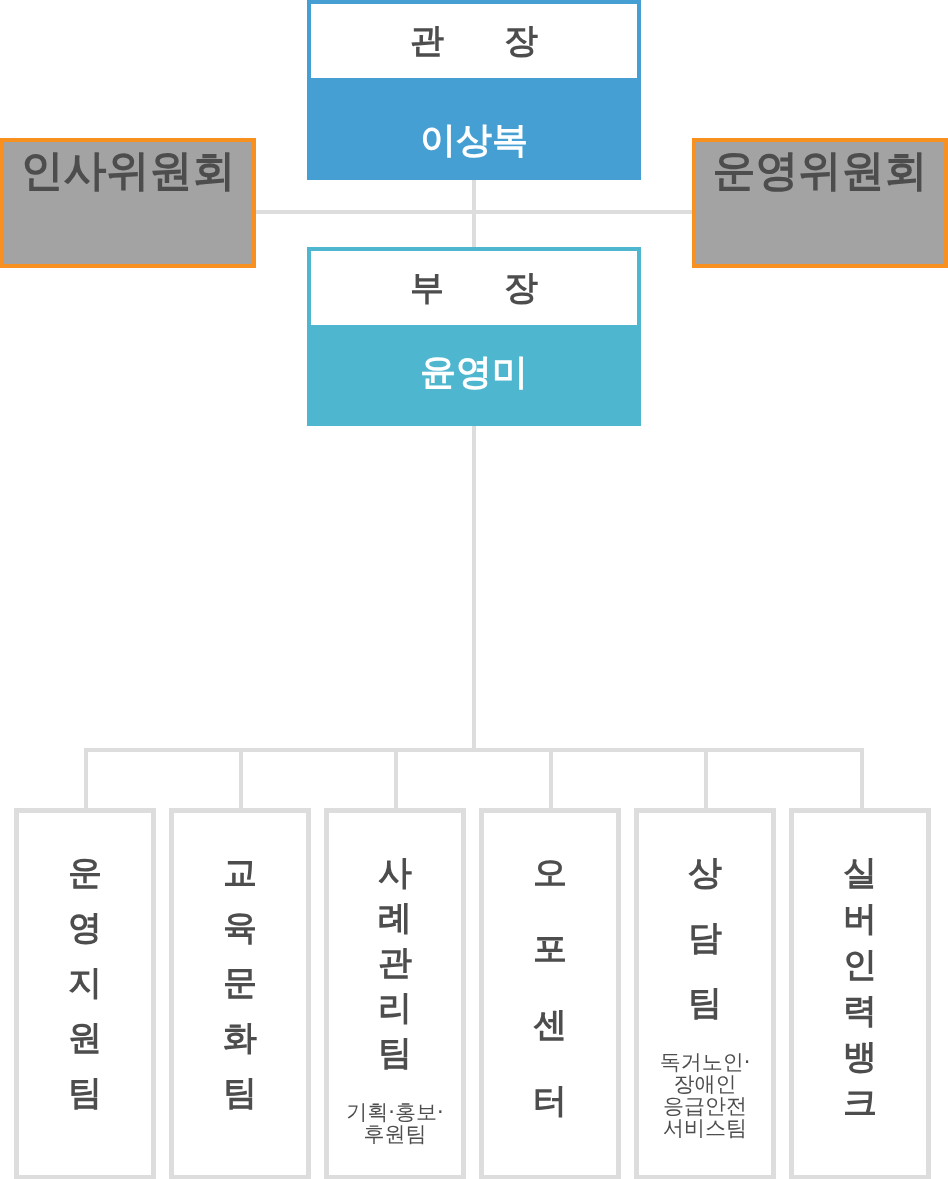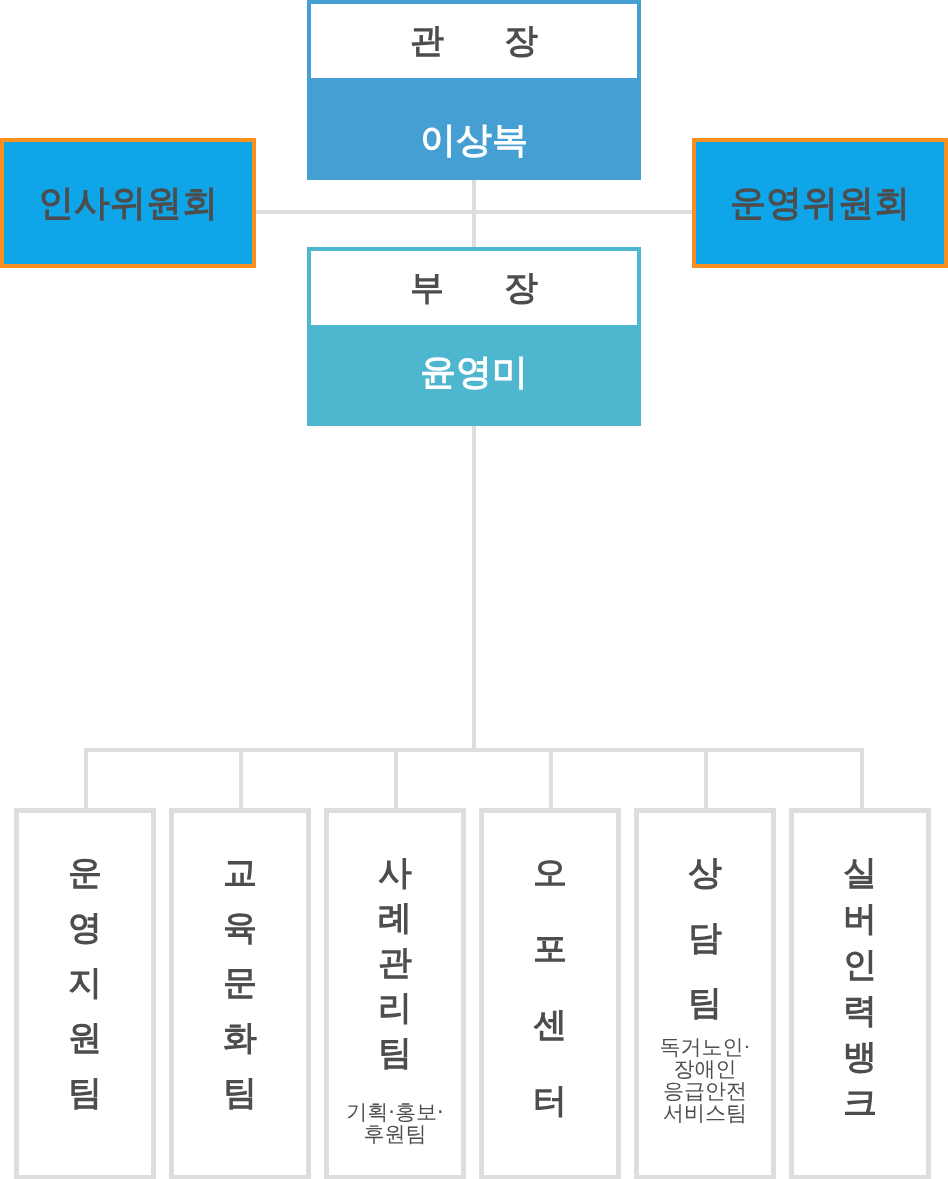--- a/index.html
+++ b/index.html
@@ -7,23 +7,23 @@
            font-family:"DejaVu Sans", "Liberation Sans", sans-serif; color:#4d4d4d; }
     .line { position:absolute; background:#dddddd; }
     .exec { position:absolute; box-sizing:border-box; }
     .exec .role { position:absolute; left:0; right:0; top:0; background:#fff;
                   display:flex; align-items:center; justify-content:center;
                   font-weight:bold; font-size:34px; color:#4d4d4d; letter-spacing:0; }
     .exec .role span { display:inline-block; }
     .exec .name { position:absolute; left:0; right:0; bottom:0;
                   display:flex; align-items:center; justify-content:center;
                   font-weight:bold; font-size:36px; color:#ffffff; }
-    .committee { position:absolute; box-sizing:border-box; border:4px solid #f7901e; background:#0ea5e9;
-                 display:flex; align-items:center; justify-content:center;
-                 font-weight:bold; font-size:36px; color:#4d4d4d; }
+    .committee { position:absolute; box-sizing:border-box; border:4px solid #f7901e; background:#a3a3a3;
+                 display:flex; align-items:flex-start; justify-content:center;
+                 font-weight:bold; font-size:43px; color:#4d4d4d; }
     .team { position:absolute; top:808px; width:142px; height:372px; box-sizing:border-box;
             border:5px solid #dddddd; background:#fff;
             display:flex; flex-direction:column; align-items:center; }
     .team .vname { font-weight:bold; font-size:34px; color:#4d4d4d; line-height:1; text-align:center;
                    display:flex; flex-direction:column; align-items:center; }
     .team .vname span { display:block; }
     .team .sub { font-size:21px; color:#4d4d4d; line-height:22px; text-align:center; margin-top:10px; white-space:pre-line; }
   </style>
 </head>
 <body>
@@ -102,21 +102,21 @@
     <span>터</span>
   </div>
 </div>
 
 <div class="team" style="left:634px; padding-top:42px;">
   <div class="vname" style="gap:31px;">
     <span>상</span>
     <span>담</span>
     <span>팀</span>
   </div>
-  <div class="sub" style="margin-top:17px;font-family:Liberation Serif, serif;">독거노인·
+  <div class="sub" style="margin-top:32px;">독거노인·
 장애인
 응급안전
 서비스팀</div>
 </div>
 
 <div class="team" style="left:789px; padding-top:42px;">
   <div class="vname" style="gap:12px;">
     <span>실</span>
     <span>버</span>
     <span>인</span>

